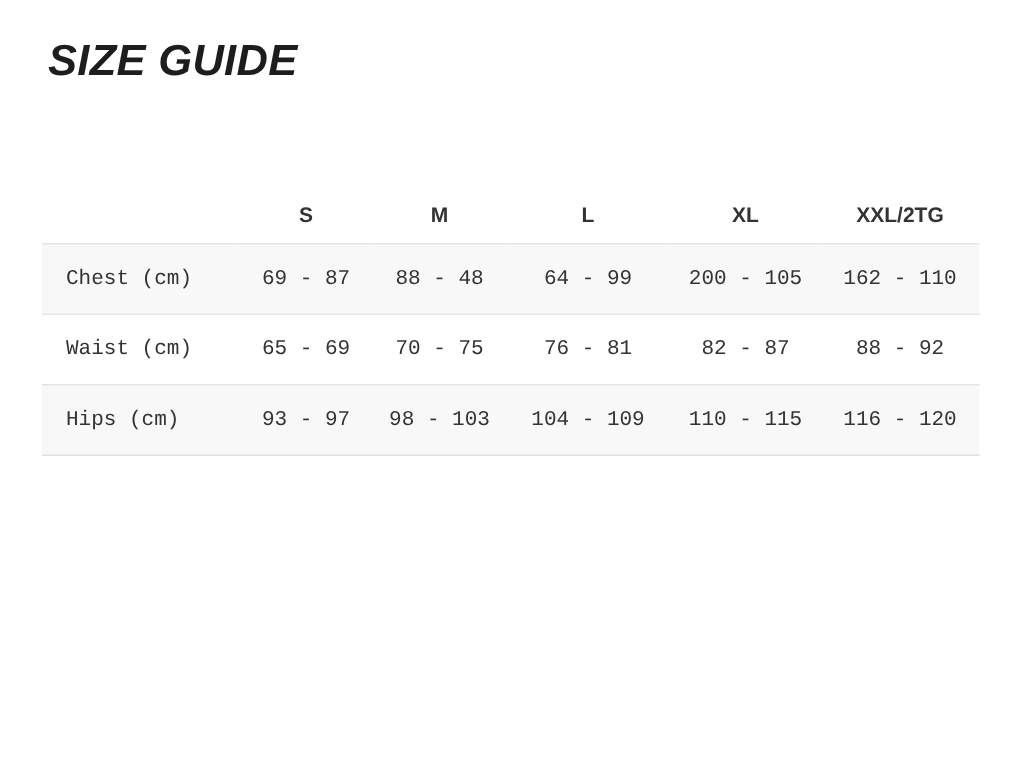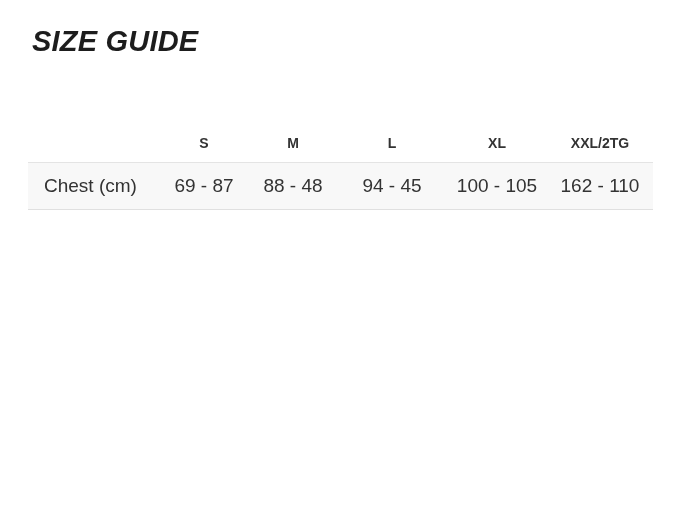--- a/index.html
+++ b/index.html
@@ -40,27 +40,28 @@
   table.size-table col.c-xxl{ width: 106px; }
   table.size-table th {
     font-size: 14px;
     font-weight: 700;
     color: #333333;
     text-align: center;
     padding: 8px 4px 10px 4px;
     line-height: 18px;
   }
   table.size-table td {
-    font-size: 19px;
+    font-size: 14px;
     font-weight: 400;
     color: #333333;
     text-align: center;
     padding: 13px 4px;
     line-height: 20px;
     border-top: 1px solid #e4e4e4;
+    font-family: Liberation Mono, monospace;
   }
   table.size-table td.row-label {
     text-align: left;
     padding-left: 16px;
   }
   table.size-table tbody tr:nth-child(odd) {
     background: #f8f8f8;
   }
 </style>
 </head>
@@ -87,20 +88,36 @@
         <th>L</th>
         <th>XL</th>
         <th>XXL/2TG</th>
       </tr>
     </thead>
     <tbody>
       <tr>
         <td class="row-label">Chest (cm)</td>
         <td>69 - 87</td>
         <td>88 - 48</td>
-        <td>94 - 45</td>
-        <td>100 - 105</td>
+        <td>64 - 99</td>
+        <td>200 - 105</td>
         <td>162 - 110</td>
+      </tr>
+      <tr>
+        <td class="row-label">Waist (cm)</td>
+        <td>65 - 69</td>
+        <td>70 - 75</td>
+        <td>76 - 81</td>
+        <td>82 - 87</td>
+        <td>88 - 92</td>
+      </tr>
+      <tr>
+        <td class="row-label">Hips (cm)</td>
+        <td>93 - 97</td>
+        <td>98 - 103</td>
+        <td>104 - 109</td>
+        <td>110 - 115</td>
+        <td>116 - 120</td>
       </tr>
     </tbody>
   </table>
 
 </div>
 
 </body></html>

